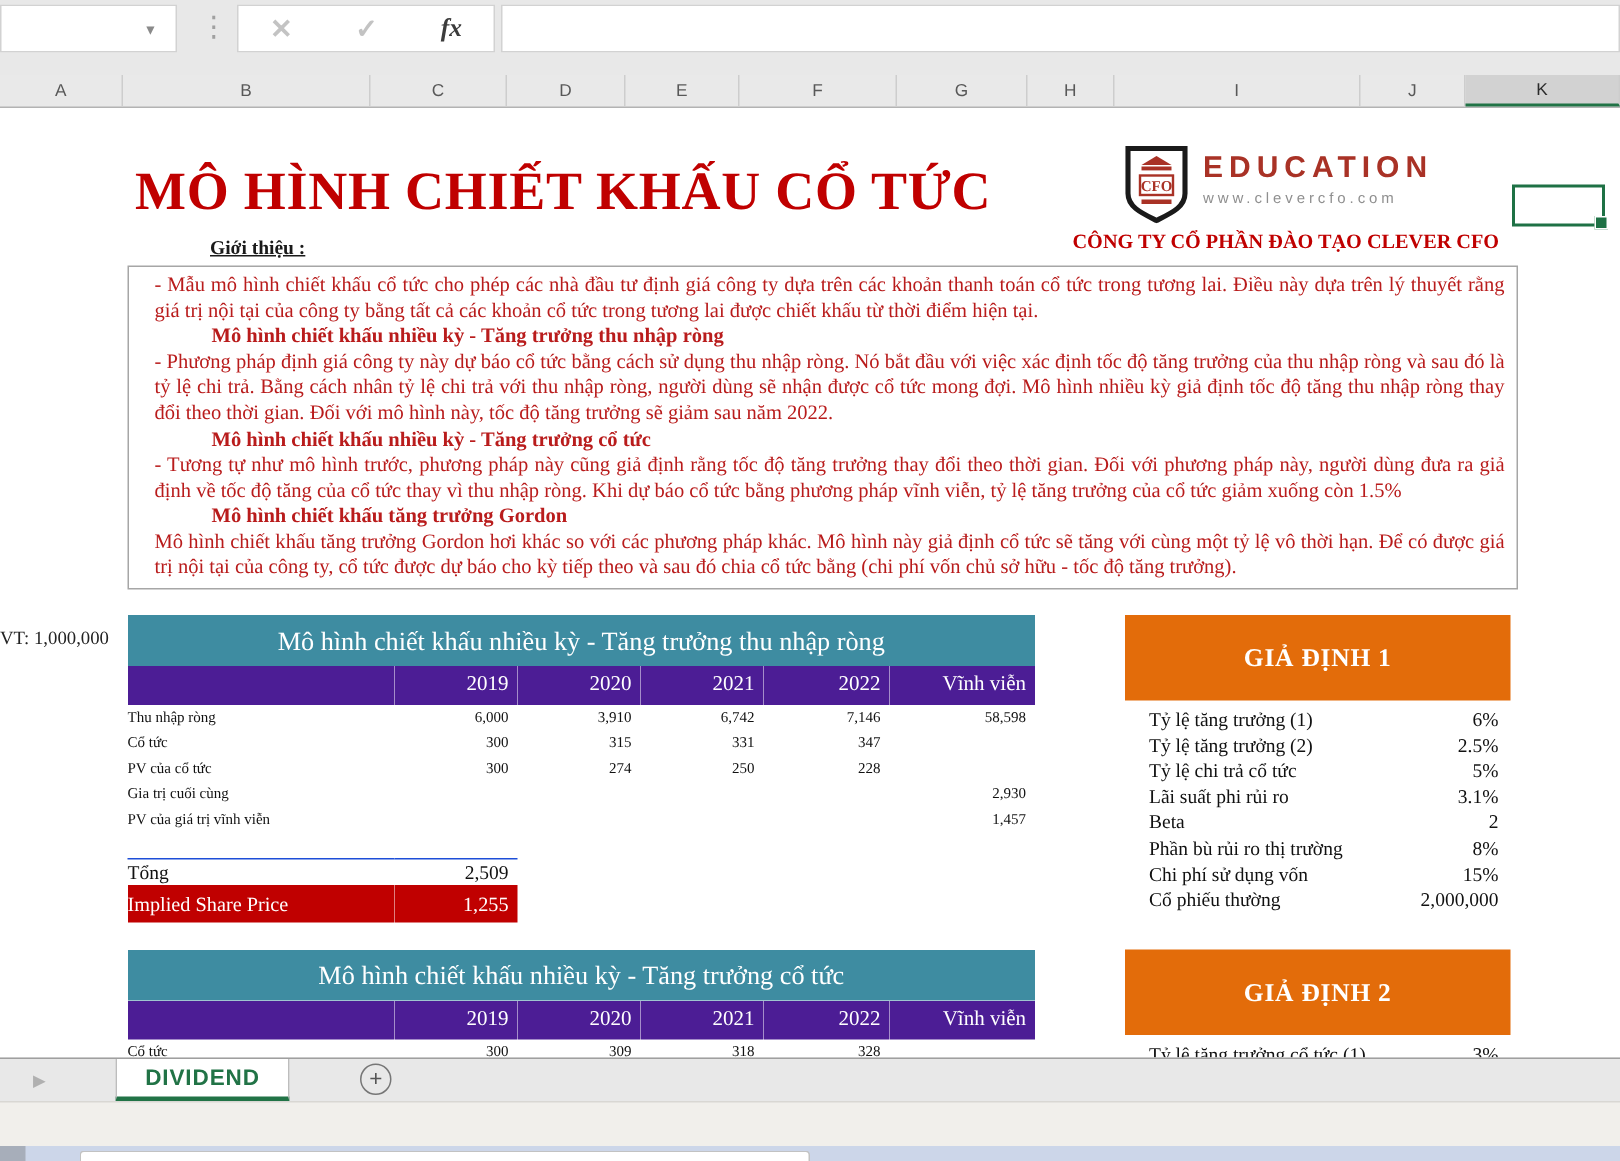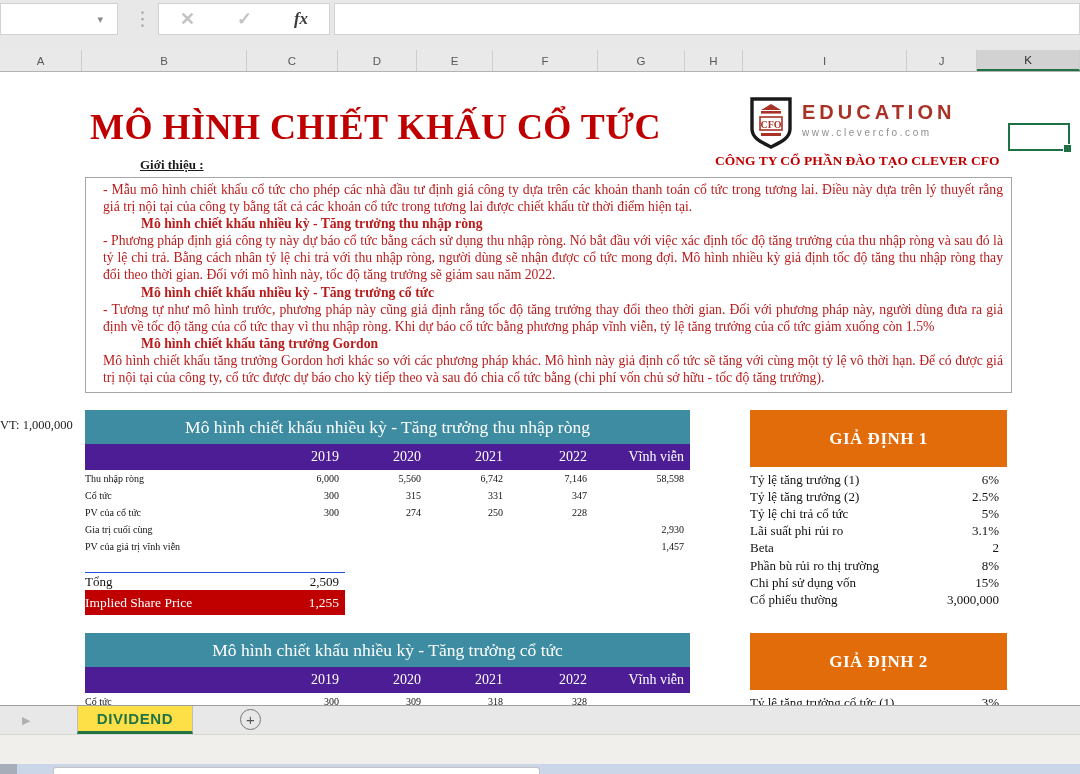--- a/index.html
+++ b/index.html
@@ -58,29 +58,29 @@
   .t .total-row td.bt{border-top:1px solid #1d4ed8;}
   .t .red-row td.red{background:#C00000;color:#fff;height:25px;font-size:13.5px;vertical-align:middle;}
   .t1{top:337px;}
   .t2{top:560px;}
 
   
   .assum{position:absolute;left:750px;width:257px;}
   .assum .hd{height:57px;background:#E36C0A;color:#fff;font-size:17px;font-weight:bold;display:flex;align-items:center;justify-content:center;letter-spacing:0.5px;}
   .assum .rows{margin-top:4px;}
   .assum .row{display:flex;justify-content:space-between;height:17.2px;font-size:13px;color:#111;align-items:center;}
-  .assum .row .al{white-space:nowrap;}
+  .assum .row .al{white-space:nowrap;margin-left:16px;}
   .assum .row .av{white-space:nowrap;text-align:right;padding-right:8px;}
   .a1{top:337px;}
   .a2{top:560px;}
 
   
   .tabbar{position:absolute;top:705px;left:0;width:1080px;height:29px;background:#e8e8e8;border-top:1px solid #9f9f9f;box-sizing:border-box;}
   .nav-arrow{position:absolute;left:22px;top:8px;color:#b0b0b0;font-size:11px;}
-  .sheet-tab{position:absolute;left:77px;top:0;width:116px;height:28px;background:#fde047;border-left:1px solid #bdbdbd;border-right:1px solid #bdbdbd;border-bottom:3px solid #217346;box-sizing:border-box;display:flex;align-items:center;justify-content:center;color:#217346;font-weight:bold;font-size:15px;letter-spacing:0.6px;font-family:"Liberation Sans",sans-serif;}
+  .sheet-tab{position:absolute;left:77px;top:0;width:116px;height:28px;background:#ffffff;border-left:1px solid #bdbdbd;border-right:1px solid #bdbdbd;border-bottom:3px solid #217346;box-sizing:border-box;display:flex;align-items:center;justify-content:center;color:#217346;font-weight:bold;font-size:15px;letter-spacing:0.6px;font-family:"Liberation Sans",sans-serif;}
   .add-sheet{position:absolute;left:240px;top:3px;width:21px;height:21px;border:1px solid #767676;border-radius:50%;box-sizing:border-box;display:flex;align-items:center;justify-content:center;color:#555;font-size:15px;line-height:15px;}
   .strip{position:absolute;top:734px;left:0;width:1080px;height:30px;background:#f1efeb;border-top:1px solid #d9d7d3;box-sizing:border-box;}
   .bottombar{position:absolute;top:764px;left:0;width:1080px;height:10px;background:#ccd6e9;}
   .bb-sq{position:absolute;left:0;top:0;width:17px;height:10px;background:#a7aeba;}
   .bb-white{position:absolute;left:53px;top:3px;width:487px;height:7px;background:#fff;border:1px solid #c2c2c2;border-bottom:none;border-radius:3px 3px 0 0;box-sizing:border-box;}
 </style>
 </head>
 <body>
 
 <div class="screen">
@@ -169,21 +169,21 @@
         <td></td>
         <td>2019</td>
         <td>2020</td>
         <td>2021</td>
         <td>2022</td>
         <td>Vĩnh viễn</td>
       </tr>
       <tr class="body-row">
         <td class="lbl">Thu nhập ròng</td>
         <td class="val">6,000</td>
-        <td class="val">5,560</td>
+        <td class="val">3,910</td>
         <td class="val">6,742</td>
         <td class="val">7,146</td>
         <td class="val">58,598</td>
       </tr>
       <tr class="body-row">
         <td class="lbl">Cổ tức</td>
         <td class="val">300</td>
         <td class="val">315</td>
         <td class="val">331</td>
         <td class="val">347</td>
@@ -255,21 +255,21 @@
         <div class="row">
             <span class="al">Phần bù rủi ro thị trường</span>
             <span class="av">8%</span>
           </div>
         <div class="row">
             <span class="al">Chi phí sử dụng vốn</span>
             <span class="av">15%</span>
           </div>
         <div class="row">
             <span class="al">Cổ phiếu thường</span>
-            <span class="av">3,000,000</span>
+            <span class="av">2,000,000</span>
           </div>
       </div>
     </div>
 
     <table class="t t2">
       <colgroup>
           <col style="width:178px">
           <col style="width:82px">
           <col style="width:82px">
           <col style="width:82px">

